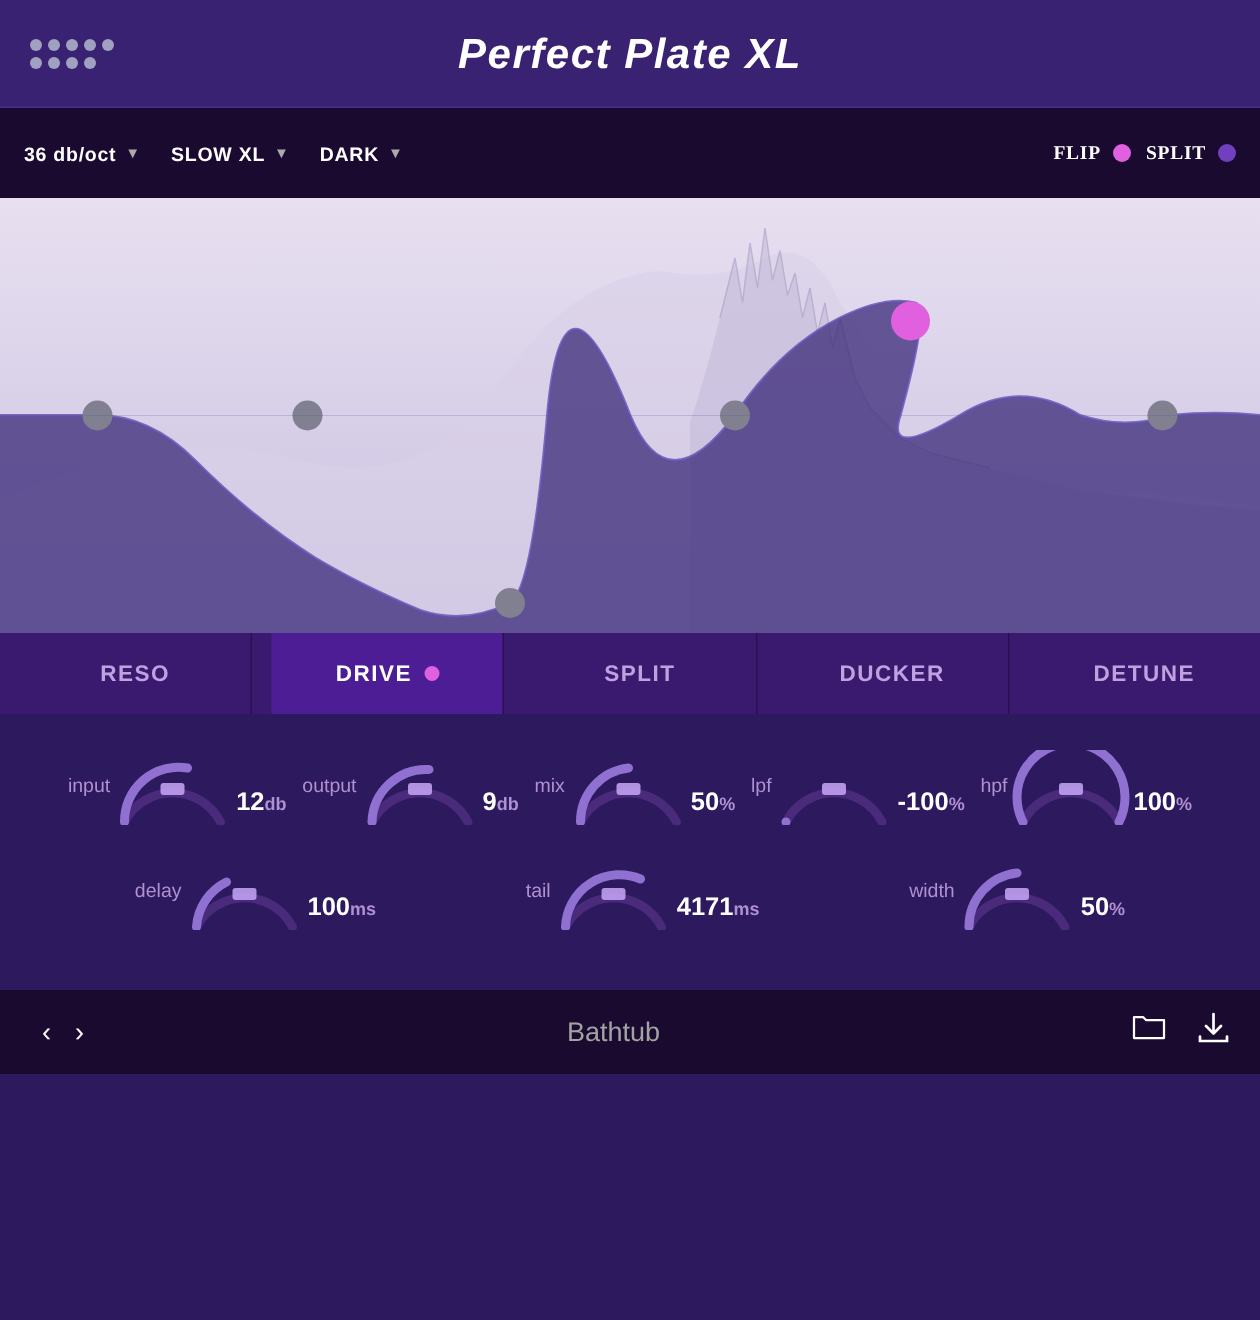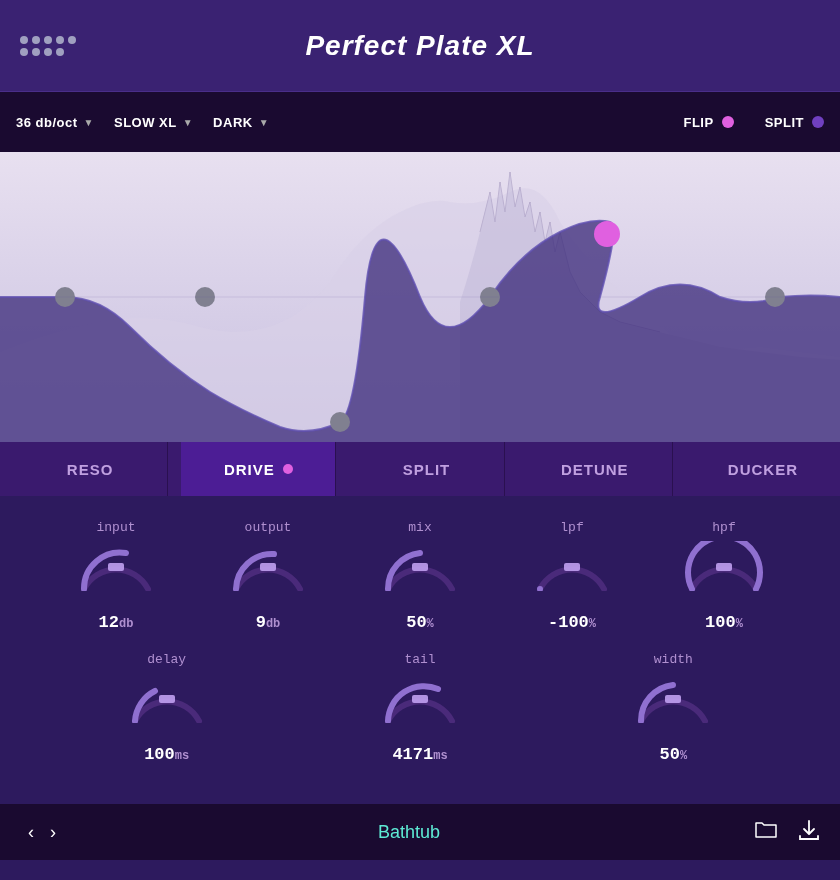--- a/index.html
+++ b/index.html
@@ -7,21 +7,21 @@
       width: 840px;
       height: 880px;
       overflow: hidden;
       font-family: 'Arial', sans-serif;
       background: #2d1a5e;
     }
 
     
     #header {
       background: #3a2272;
-      height: 92px;
+      height: 72px;
       display: flex;
       align-items: center;
       justify-content: center;
       position: relative;
       border-bottom: 1px solid #4a2e8a;
     }
     #header-logo {
       position: absolute;
       left: 20px;
       display: flex;
@@ -63,21 +63,22 @@
       cursor: pointer;
       letter-spacing: 0.5px;
     }
     .toolbar-chevron {
       font-size: 10px;
       color: #aaa;
     }
     .toolbar-right {
       margin-left: auto;
       display: flex;
-      gap: 31px;
+      gap: 10px;
+      font-family: Liberation Serif, serif;
     }
     .toolbar-toggle {
       display: flex;
       align-items: center;
       gap: 8px;
       color: white;
       font-size: 13px;
       font-weight: bold;
       cursor: pointer;
       letter-spacing: 0.5px;
@@ -144,24 +145,23 @@
 
     .controls-row {
       display: flex;
       justify-content: space-around;
       align-items: flex-start;
       margin-bottom: 20px;
     }
 
     .knob-group {
       display: flex;
-      flex-direction: column;
+      flex-direction: row;
       align-items: center;
       gap: 2px;
-      font-family: Liberation Mono, monospace;
     }
 
     .knob-label {
       color: #b090d0;
       font-size: 13px;
       margin-bottom: 4px;
     }
 
     .knob-container {
       position: relative;
@@ -198,21 +198,21 @@
     }
     .nav-arrow {
       color: white;
       font-size: 18px;
       cursor: pointer;
       padding: 0 8px;
     }
     #preset-name {
       flex: 1;
       text-align: center;
-      color: #5eead4;
+      color: #a3a3a3;
       font-size: 18px;
     }
     .bottom-icons {
       display: flex;
       gap: 20px;
       color: white;
       font-size: 20px;
     }
     .bottom-icon {
       cursor: pointer;
@@ -309,24 +309,24 @@
     <span>RESO</span>
   </div>
   <div class="tab active" style="background: #4c1d95; color: white;">
     <span>DRIVE</span>
     <span class="tab-dot"></span>
   </div>
   <div class="tab">
     <span>SPLIT</span>
   </div>
   <div class="tab">
+    <span>DUCKER</span>
+  </div>
+  <div class="tab">
     <span>DETUNE</span>
-  </div>
-  <div class="tab">
-    <span>DUCKER</span>
   </div>
 </div>
 
 <div id="controls">
 
   <div class="controls-row">
 
     <div class="knob-group">
       <span class="knob-label">input</span>
       <div class="knob-container">

